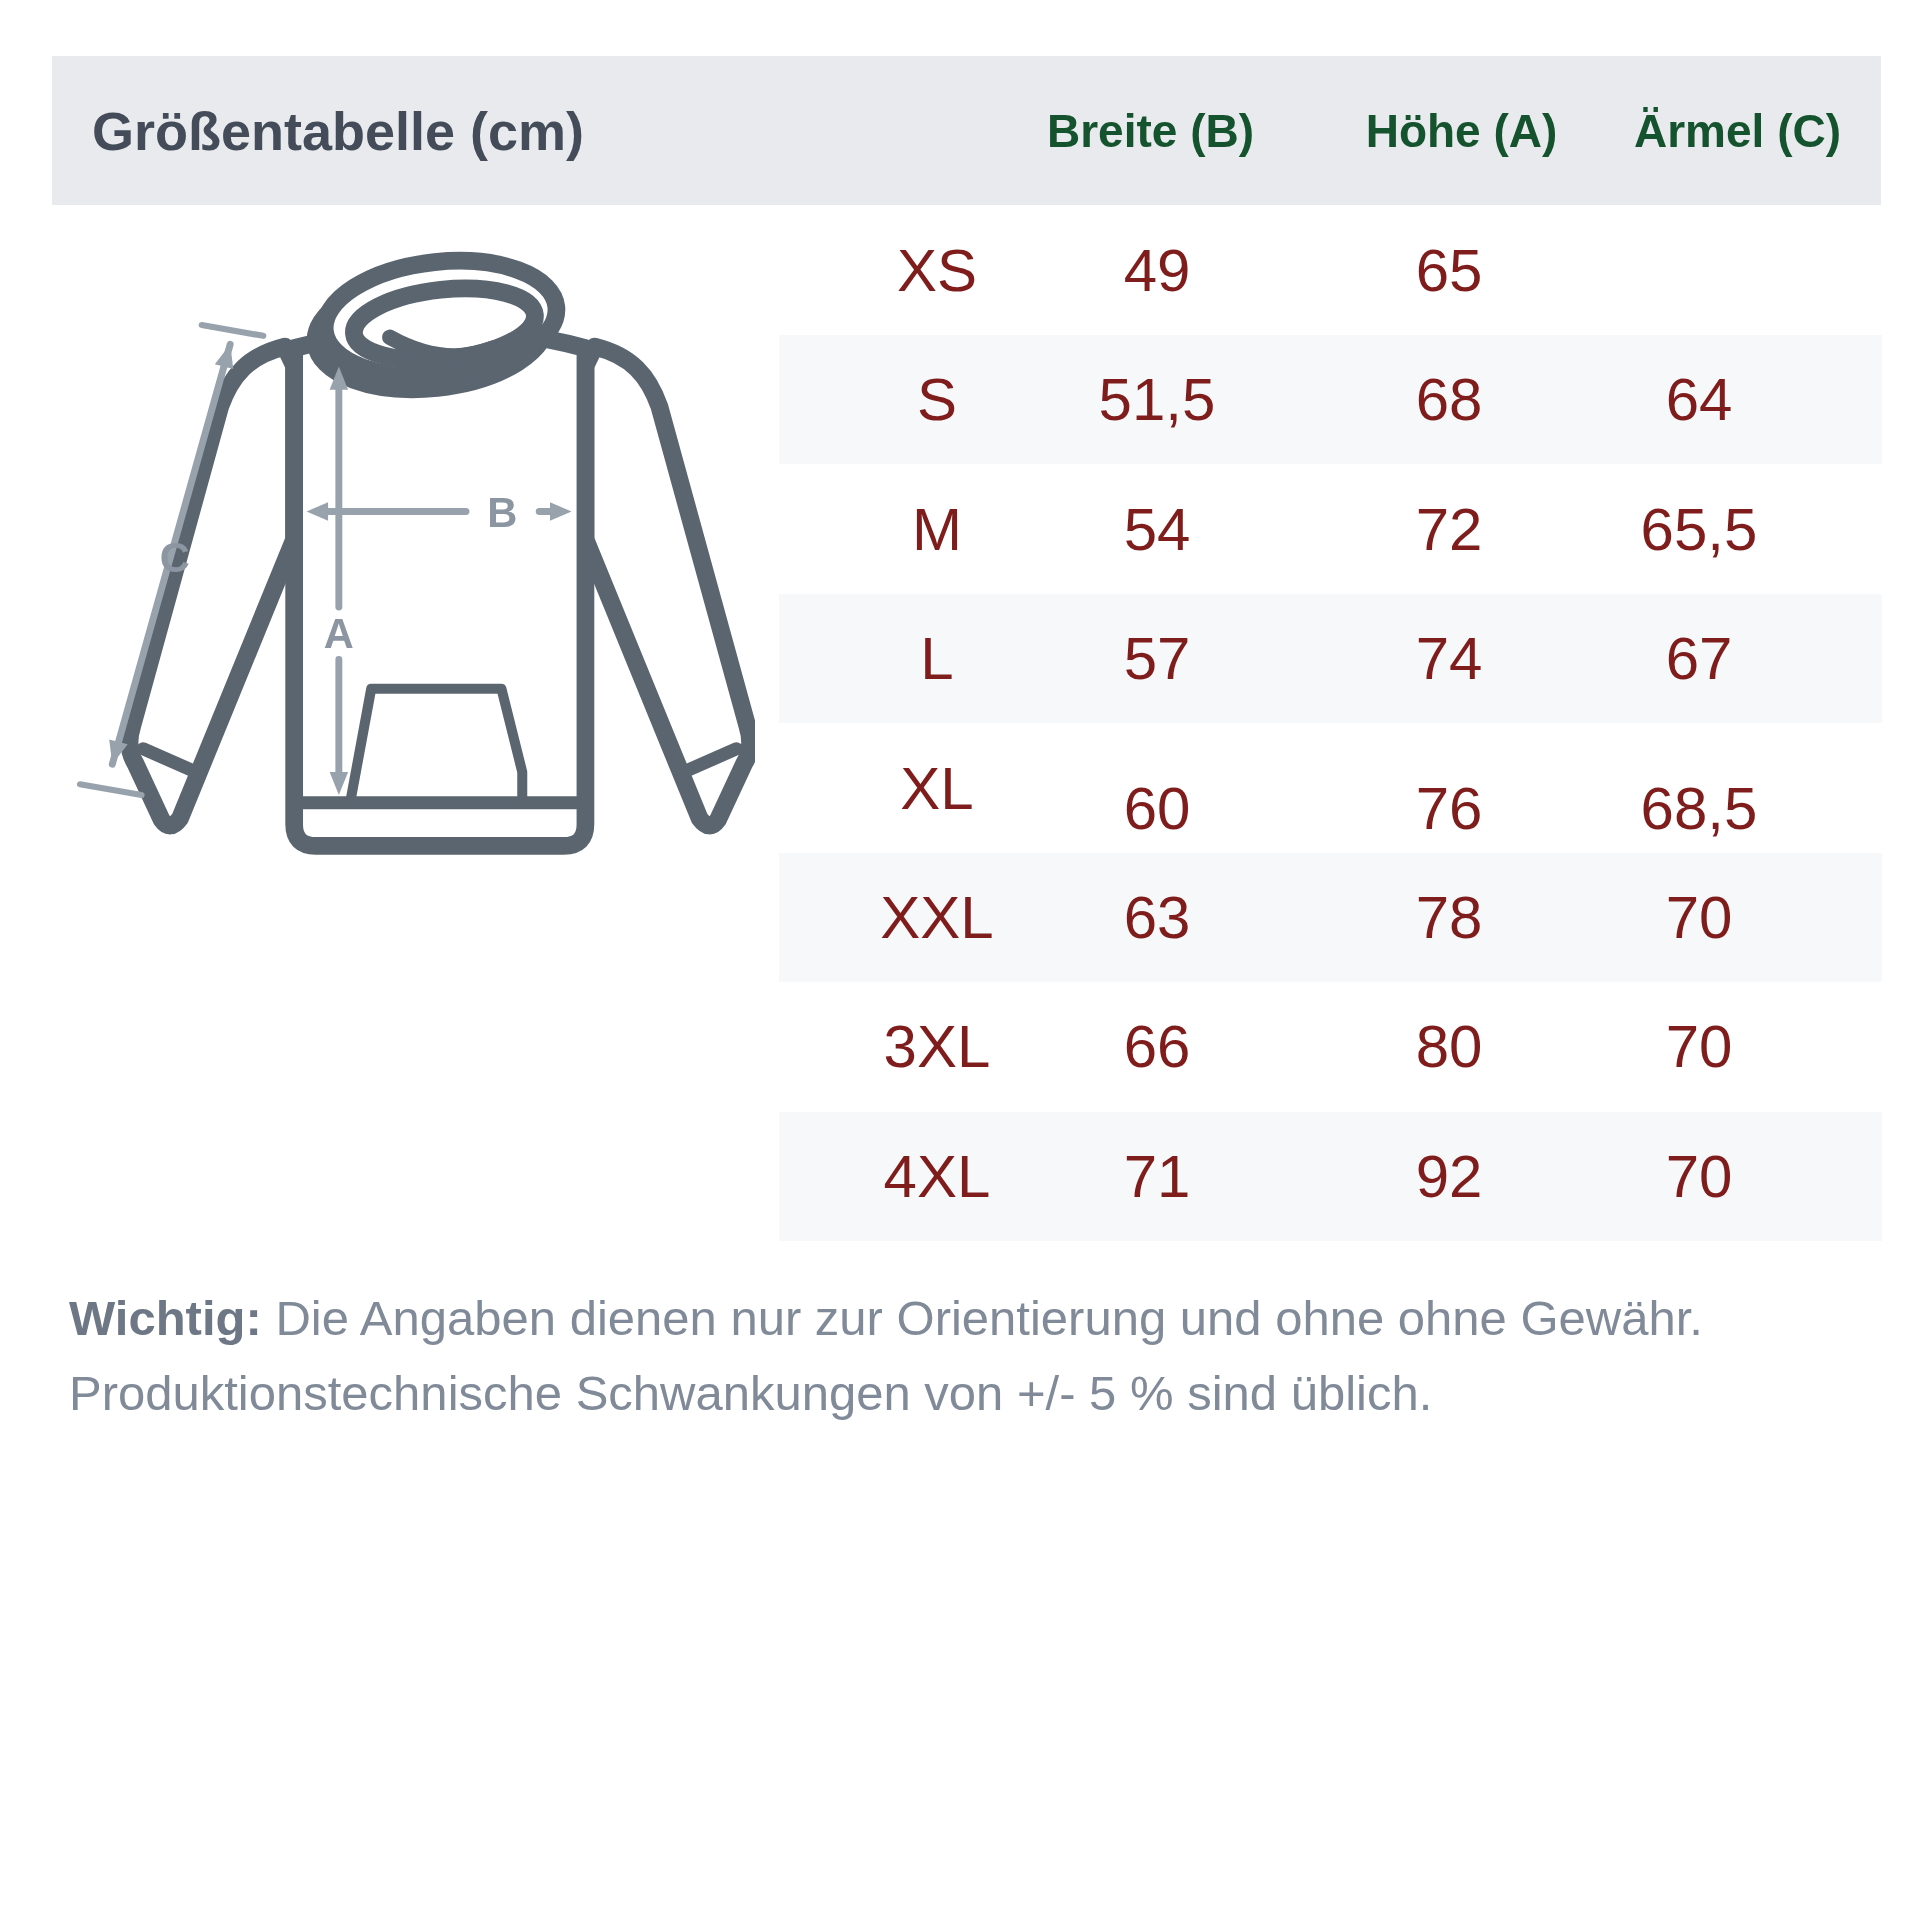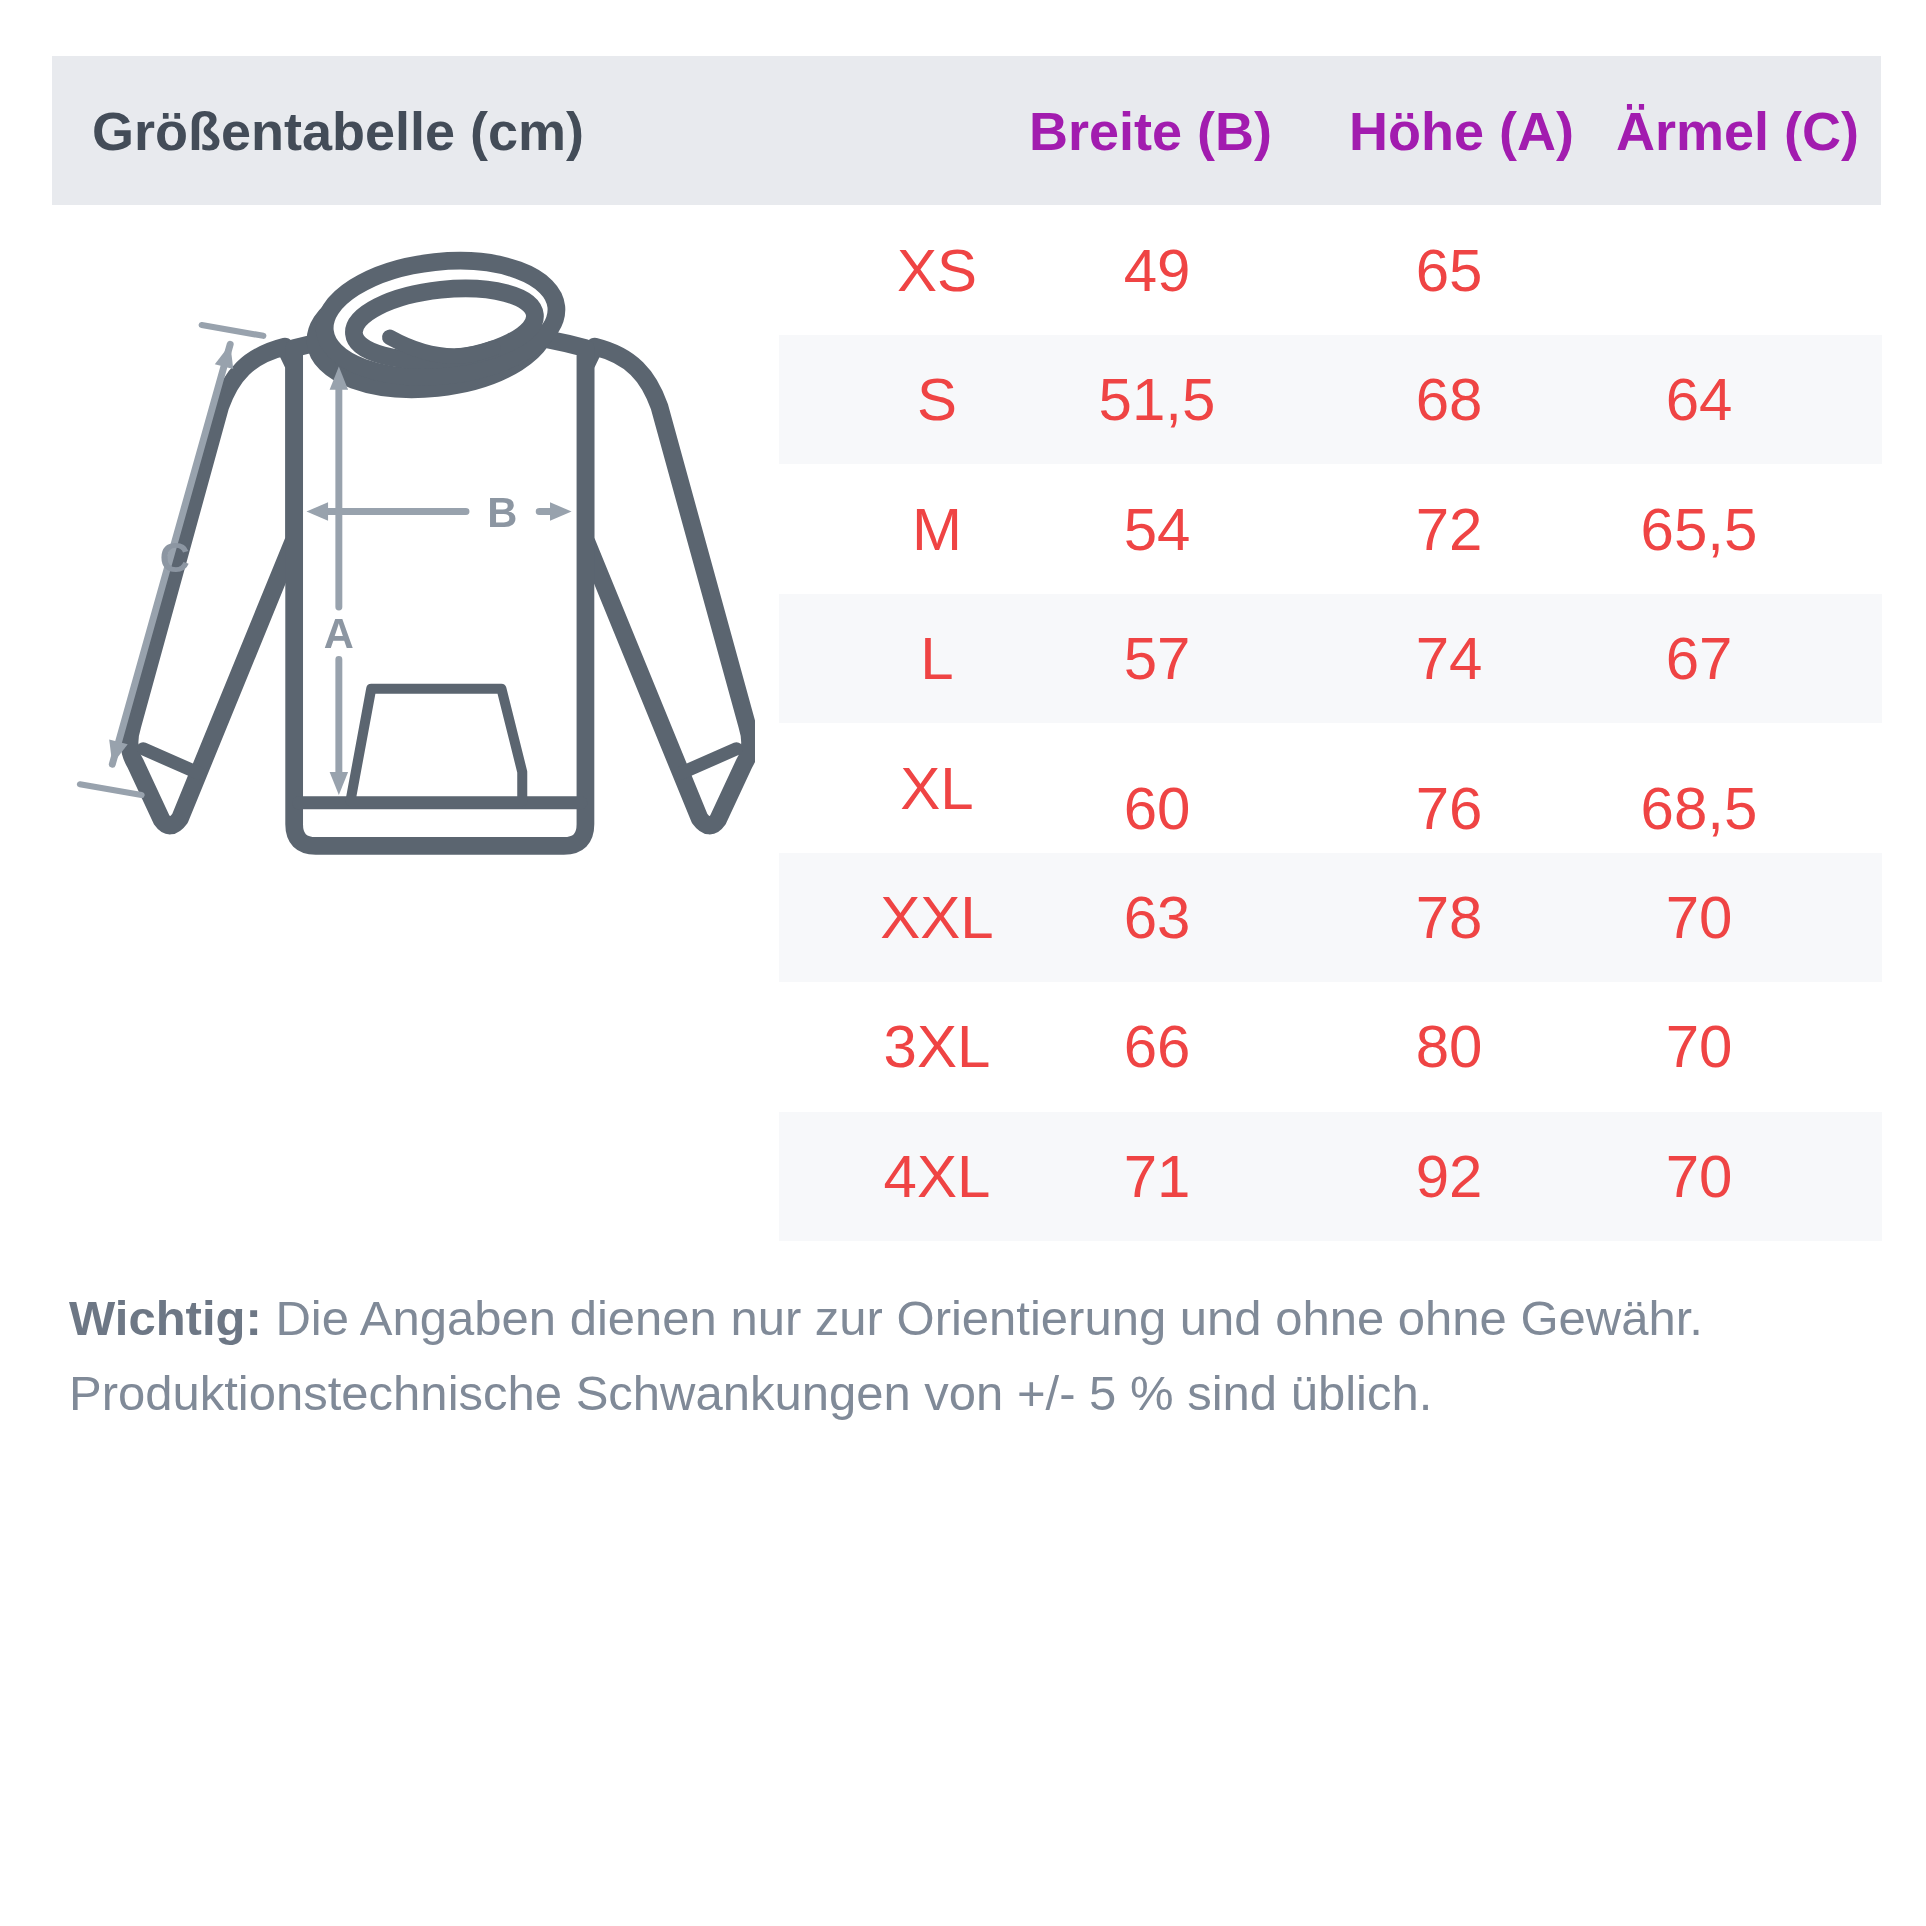--- a/index.html
+++ b/index.html
@@ -18,34 +18,34 @@
   }
   .title{
     position:absolute;left:40px;top:0;height:100%;
     display:flex;align-items:center;
     font-size:54px;font-weight:bold;color:#434c58;
     letter-spacing:0px;white-space:nowrap;
   }
   .col-head{
     position:absolute;top:0;height:100%;width:277px;
     display:flex;align-items:center;justify-content:center;
-    font-size:54px;font-weight:bold;color:#a21caf;white-space:nowrap;
+    font-size:46px;font-weight:bold;color:#14532d;white-space:nowrap;
   }
   .col-head.h-b{left:960px;}
   .col-head.h-a{left:1271px;}
   .col-head.h-c{left:1547px;}
   
   .size-row{
     position:absolute;left:779px;width:1103px;height:129px;
   }
   .size-row.striped{background:#f7f8fa;}
   .cell{
     position:absolute;top:0;height:100%;width:262px;
     display:flex;align-items:center;justify-content:center;
-    font-size:60px;color:#ef4444;white-space:nowrap;
+    font-size:60px;color:#7f1d1d;white-space:nowrap;
   }
   .c-size{left:27px;}
   .c-b{left:247px;}
   .c-a{left:539px;}
   .c-c{left:789px;}
   
   .diagram{
     position:absolute;left:46px;top:231px;width:709px;height:655px;
   }
   

